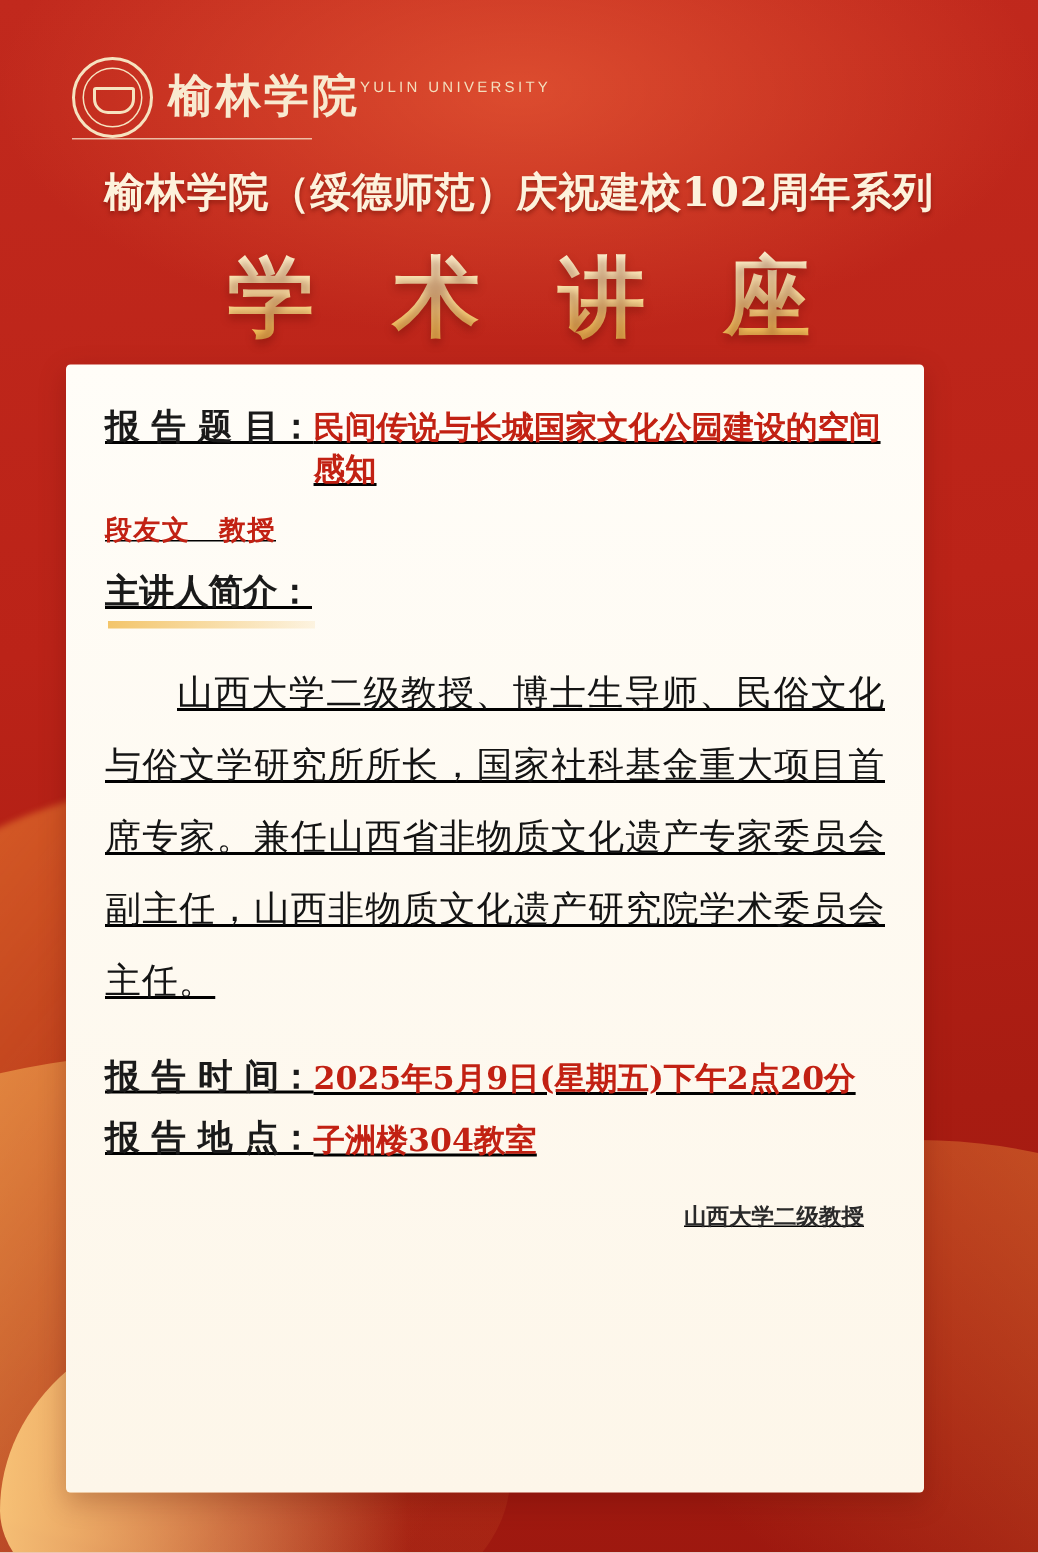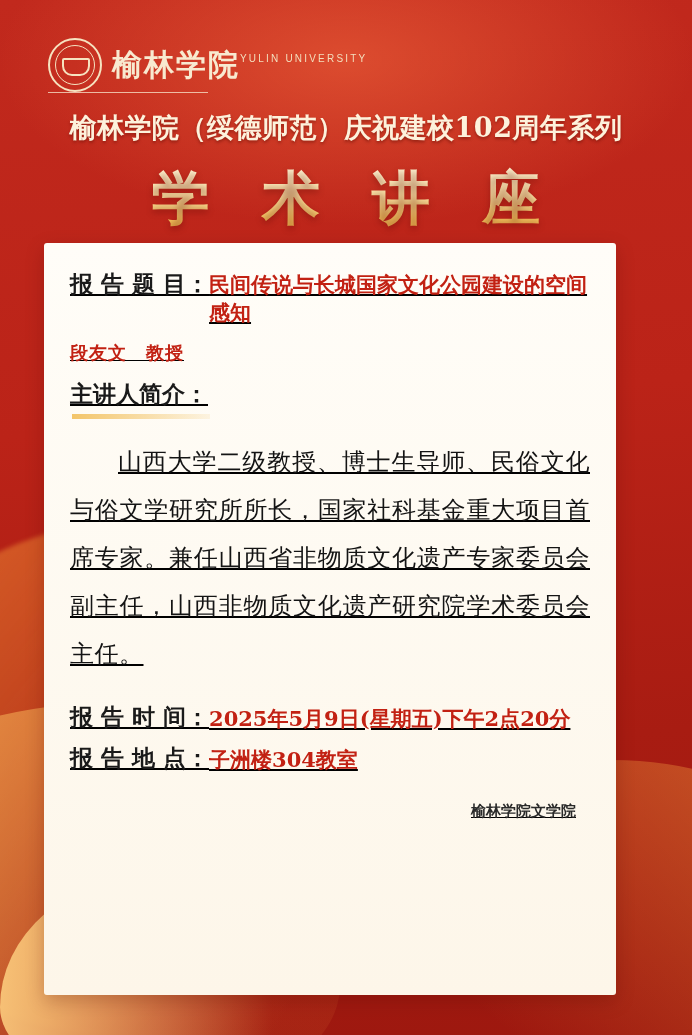--- a/index.html
+++ b/index.html
@@ -282,17 +282,17 @@
         <span class="label">报 告 时 间：</span>
         <span class="value-red">2025年5月9日(星期五)下午2点20分</span>
       </div>
       <div class="meta-row">
         <span class="label">报 告 地 点：</span>
         <span class="value-red">子洲楼304教室</span>
       </div>
     </div>
 
     <div class="footer-block">
-      <div>榆林学院文学院</div>
+      <div>山西大学二级教授</div>
     </div>
 
   </div>
 </div>
 
 </body></html>

